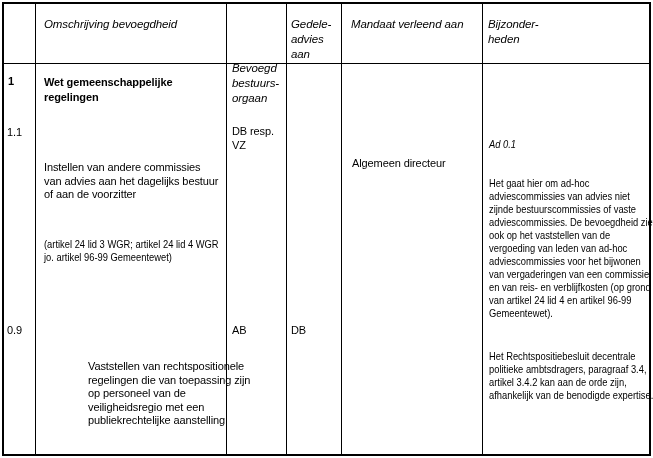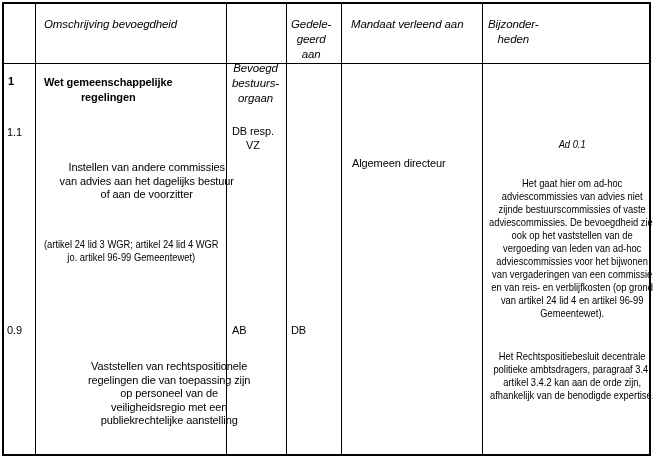--- a/index.html
+++ b/index.html
@@ -4,21 +4,20 @@
 <style>
   html, body { margin: 0; padding: 0; background: #ffffff; }
   .canvas {
     position: relative;
     width: 653px;
     height: 458px;
     background: #ffffff;
     color: #000000;
     font-family: "Liberation Sans", "DejaVu Sans", sans-serif;
     overflow: hidden;
-    text-align: center;
   }
   .frame {
     position: absolute;
     left: 2px; top: 2px;
     width: 649px; height: 454px;
     border: 2px solid #000000;
     box-sizing: border-box;
   }
   .vline {
     position: absolute;
@@ -71,21 +70,21 @@
   <div class="vline" style="left:286px;"></div>
   <div class="vline" style="left:341px;"></div>
   <div class="vline" style="left:482px;"></div>
   <div class="hline" style="top:63px;"></div>
 
   <div class="txt hdr" style="left:44px;  top:17px;">Omschrijving bevoegdheid</div>
   <div class="txt hdr" style="left:232px; top:17px;margin-top:44px;">Bevoegd
 bestuurs-
 orgaan</div>
   <div class="txt hdr" style="left:291px; top:17px;">Gedele-
-geerd
+advies
 aan</div>
   <div class="txt hdr" style="left:351px; top:17px;">Mandaat verleend aan</div>
   <div class="txt hdr" style="left:488px; top:17px;">Bijzonder-
 heden</div>
 
   <div class="txt body num-bold" style="left:8px; top:75px;">1</div>
   <div class="txt body title" style="left:44px; top:75px;">Wet gemeenschappelijke
 regelingen</div>
 
   <div class="txt body" style="left:7px; top:126px;">1.1</div>

